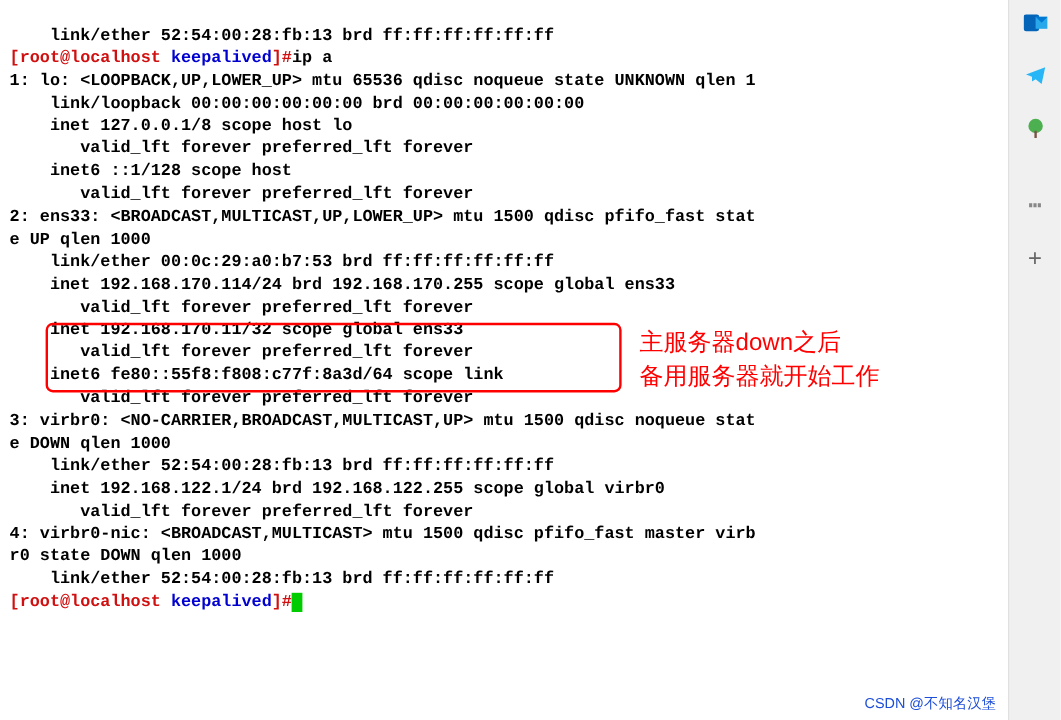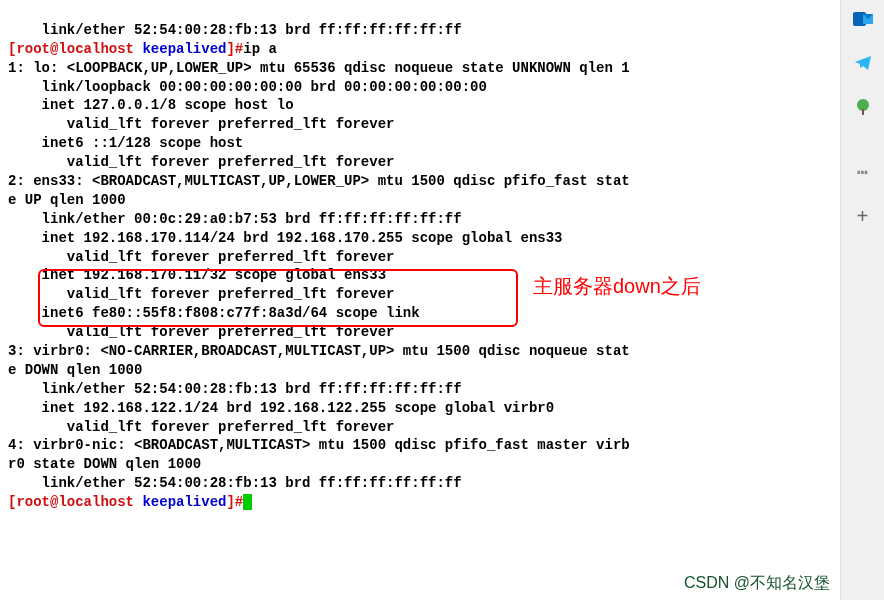--- a/index.html
+++ b/index.html
@@ -76,23 +76,23 @@
     .sidebar-plus {
       margin-top: 6px;
       color: #666;
       font-size: 20px;
       font-weight: normal;
     }
     .watermark {
       position: absolute;
       bottom: 6px;
       right: 54px;
-      color: #14532d;
+      color: #1d4ed8;
       font-family: 'Microsoft YaHei', sans-serif;
-      font-size: 16px;
+      font-size: 12px;
       font-weight: normal;
     }
   </style>
 </head>
 <body>
 
 <div class="terminal">
 <span>    link/ether 52:54:00:28:fb:13 brd ff:ff:ff:ff:ff:ff</span>
 <span class="prompt-user">[root@localhost </span><span class="prompt-path">keepalived</span><span class="prompt-user">]#</span><span>ip a</span>
 <span>1: lo: &lt;LOOPBACK,UP,LOWER_UP&gt; mtu 65536 qdisc noqueue state UNKNOWN qlen 1</span>
@@ -117,20 +117,21 @@
 <span>       valid_lft forever preferred_lft forever</span>
 <span>4: virbr0-nic: &lt;BROADCAST,MULTICAST&gt; mtu 1500 qdisc pfifo_fast master virb</span>
 <span>r0 state DOWN qlen 1000</span>
 <span>    link/ether 52:54:00:28:fb:13 brd ff:ff:ff:ff:ff:ff</span>
 <span class="prompt-user">[root@localhost </span><span class="prompt-path">keepalived</span><span class="prompt-user">]#</span><span class="cursor"></span>
 </div>
 
 <div class="annotation-box" style="left:38px; top:269px; width:480px; height:58px;"></div>
 <div class="annotation-text" style="left:533px; top:272px;">
   <div>主服务器down之后</div>
+  <div>备用服务器就开始工作</div>
 </div>
 
 <div class="sidebar">
   <div class="sidebar-icon">
     <svg width="20" height="20" viewBox="0 0 20 20">
         <rect x="0" y="3" width="13" height="14" rx="2" fill="#0364b8"></rect>
         <rect x="10" y="5" width="10" height="10" fill="#28a8ea"></rect>
         <path d="M10 5 L20 5 L15 10 Z" fill="#0078d4"></path>
       </svg>
   </div>

